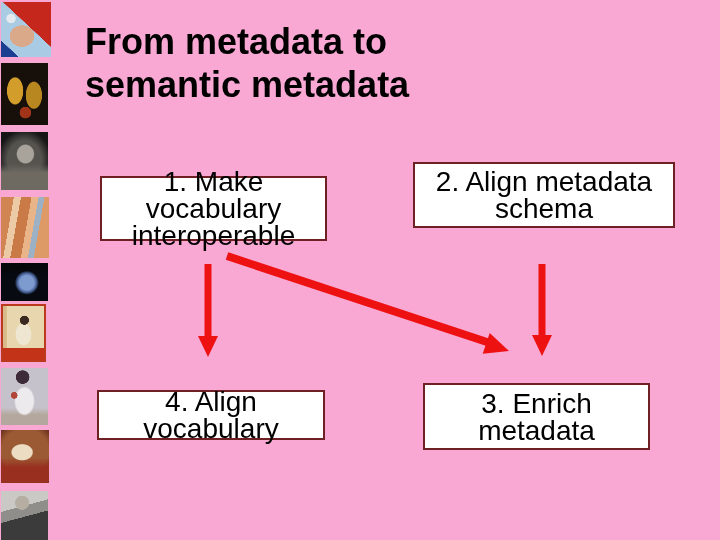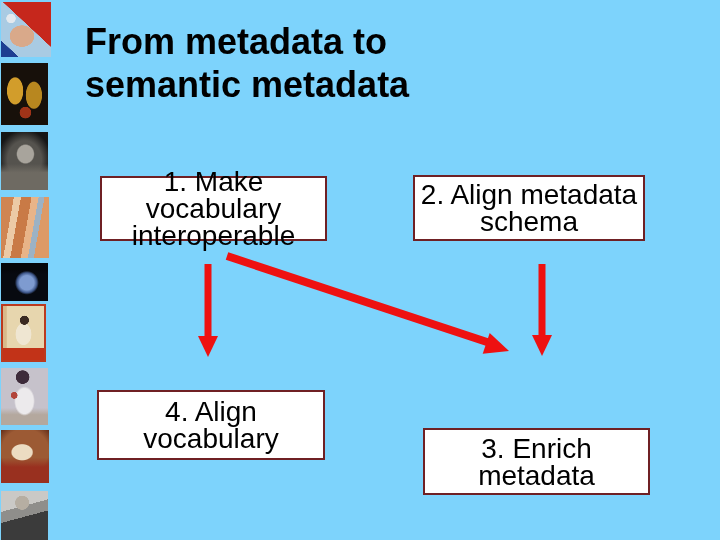--- a/index.html
+++ b/index.html
@@ -1,20 +1,20 @@
 <!DOCTYPE html>
 <html><head>
 <meta charset="utf-8">
 <style>
   * { margin: 0; padding: 0; box-sizing: border-box; }
   html, body { width: 720px; height: 540px; }
   body { font-family: "Liberation Sans", sans-serif; background: #ffffff; }
   #slide {
     position: relative; width: 720px; height: 540px;
-    background: #7dd3fc; overflow: hidden;
+    background: #f9a8d4; overflow: hidden;
   }
 
   
   .art { position: absolute; left: 1px; overflow: hidden; }
   .a1 { top: 2px;   width: 50px; height: 55px;
         background:
           radial-gradient(ellipse 40% 32% at 42% 62%, #d9a98a 0 60%, rgba(217,169,138,0) 62%),
           linear-gradient(223deg, #c6271c 0 44%, rgba(198,39,28,0) 44.5%),
           linear-gradient(43deg, #1d3f92 0 16%, rgba(29,63,146,0) 16.5%),
           radial-gradient(circle at 20% 30%, #e4e9ee 0 8%, rgba(228,233,238,0) 9%),
@@ -79,23 +79,23 @@
     position: absolute; background: #ffffff;
     border: 2px solid #6f2024;
     display: flex; align-items: center; justify-content: center;
     text-align: center;
   }
   .pbox .lbl {
     font-size: 28px; line-height: 27px; color: #000000;
     white-space: pre-line;
   }
   #box1 { left: 100px; top: 176px; width: 227px; height: 65px; }
-  #box2 { left: 413px; top: 175px; width: 232px; height: 66px; }
-  #box3 { left: 423px; top: 383px; width: 227px; height: 67px; margin-top: 45px; }
-  #box4 { left: 97px;  top: 390px; width: 228px; height: 70px; }
+  #box2 { left: 413px; top: 162px; width: 262px; height: 66px; }
+  #box3 { left: 423px; top: 383px; width: 227px; height: 67px; }
+  #box4 { left: 97px;  top: 390px; width: 228px; height: 50px; }
 
   
   #arrows {
     position: absolute; left: 0; top: 0; width: 720px; height: 540px;
     pointer-events: none;
   }
 </style>
 </head>
 <body>
 

